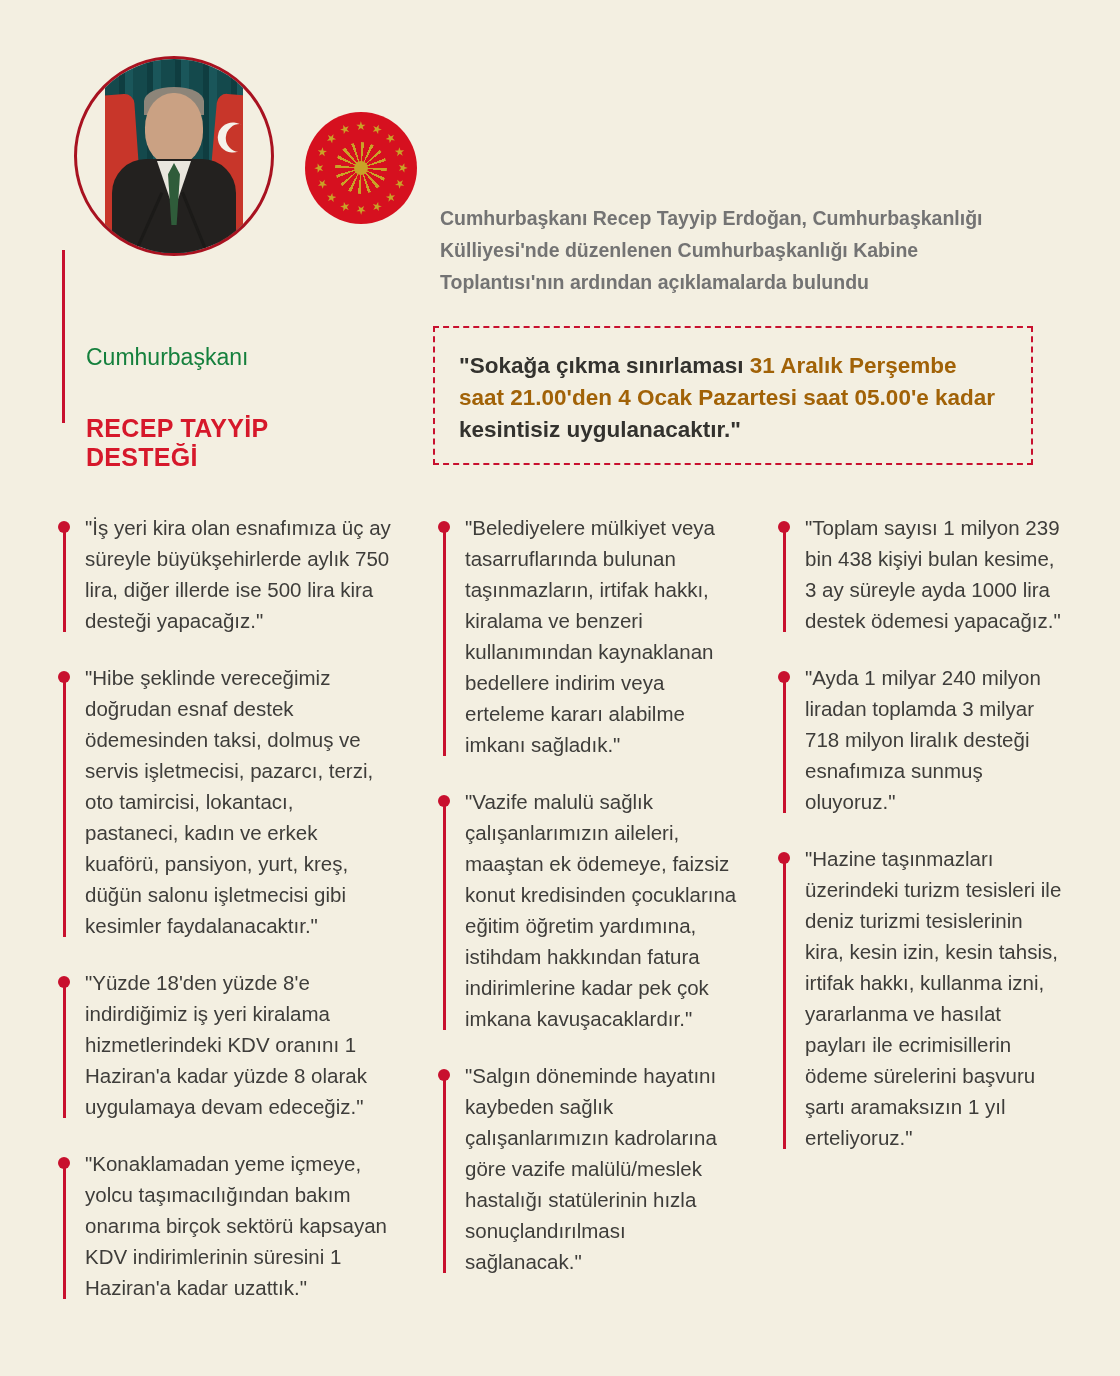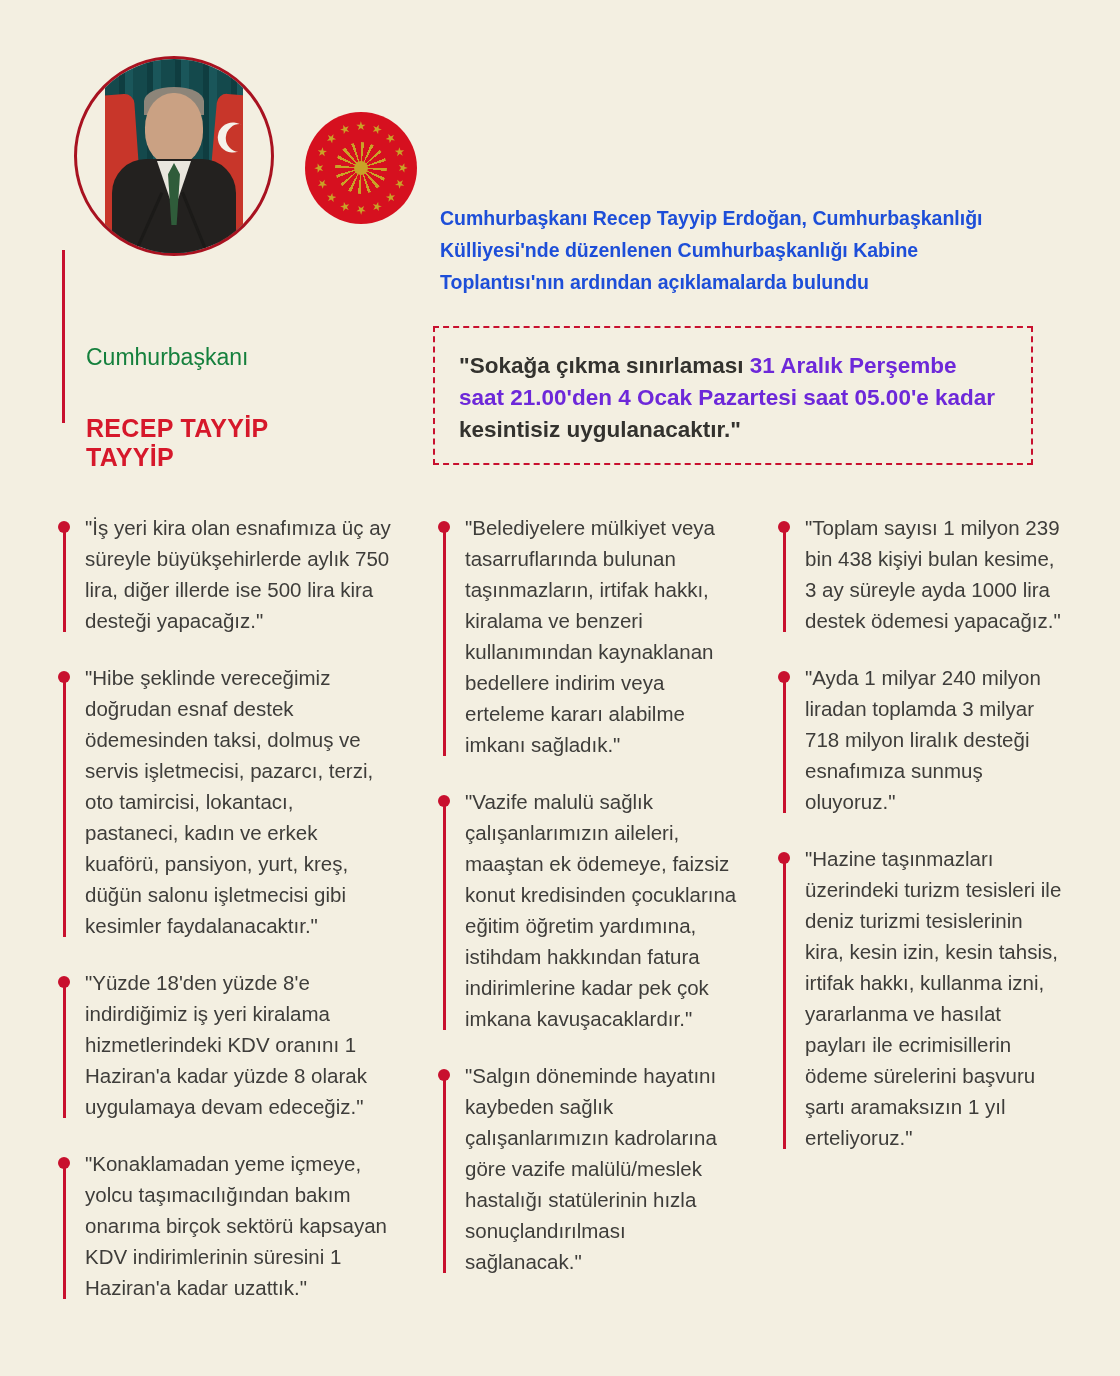--- a/index.html
+++ b/index.html
@@ -97,33 +97,33 @@
   }
 
   
   .title {
     position: absolute; left: 438px; top: 64px;
     font-size: 51px; font-weight: bold; color: #1d1c18;
     line-height: 56px; letter-spacing: -1px;
   }
   .subtitle {
     position: absolute; left: 440px; top: 202px; width: 600px;
-    font-size: 19.5px; font-weight: bold; color: #1d4ed8;
+    font-size: 19.5px; font-weight: bold; color: #737373;
     line-height: 32px;
   }
 
   
   .quote-box {
     position: absolute; left: 433px; top: 326px; width: 600px; height: 139px;
     border: 2px dashed #c8102e;
     padding: 22px 24px;
     font-size: 22.5px; font-weight: bold; line-height: 32px;
     color: #33322e;
   }
-  .quote-box .hl { color: #6d28d9; }
+  .quote-box .hl { color: #a16207; }
 
   
   .col { position: absolute; top: 512px; display: flex; flex-direction: column; }
   .col-1 { left: 58px;  width: 334px; }
   .col-2 { left: 438px; width: 304px; }
   .col-3 { left: 778px; width: 288px; }
   .item {
     position: relative;
     padding-left: 27px;
     margin-bottom: 26px;
@@ -179,21 +179,21 @@
     <span class="seal-star" style="transform:rotate(270deg) translateY(-42px)">★</span>
     <span class="seal-star" style="transform:rotate(292.5deg) translateY(-42px)">★</span>
     <span class="seal-star" style="transform:rotate(315deg) translateY(-42px)">★</span>
     <span class="seal-star" style="transform:rotate(337.5deg) translateY(-42px)">★</span>
   </div>
 
   <div class="connector"></div>
   <div class="speaker-role">Cumhurbaşkanı</div>
   <div class="speaker-name">
     <div>RECEP TAYYİP</div>
-    <div>TAYYİP</div>
+    <div>DESTEĞİ</div>
   </div>
 
   <div class="subtitle">Cumhurbaşkanı Recep Tayyip Erdoğan, Cumhurbaşkanlığı Külliyesi'nde düzenlenen Cumhurbaşkanlığı Kabine Toplantısı'nın ardından açıklamalarda bulundu</div>
 
   <div class="quote-box"><span>"Sokağa çıkma sınırlaması </span><span class="hl">31 Aralık Perşembe saat 21.00'den 4 Ocak Pazartesi saat 05.00'e kadar</span><span> kesintisiz uygulanacaktır."</span></div>
 
   <div class="col col-1">
     <div class="item">"İş yeri kira olan esnafımıza üç ay süreyle büyükşehirlerde aylık 750 lira, diğer illerde ise 500 lira kira desteği yapacağız."</div>
     <div class="item">"Hibe şeklinde vereceğimiz doğrudan esnaf destek ödemesinden taksi, dolmuş ve servis işletmecisi, pazarcı, terzi, oto tamircisi, lokantacı, pastaneci, kadın ve erkek kuaförü, pansiyon, yurt, kreş, düğün salonu işletmecisi gibi kesimler faydalanacaktır."</div>
     <div class="item">"Yüzde 18'den yüzde 8'e indirdiğimiz iş yeri kiralama hizmetlerindeki KDV oranını 1 Haziran'a kadar yüzde 8 olarak uygulamaya devam edeceğiz."</div>

